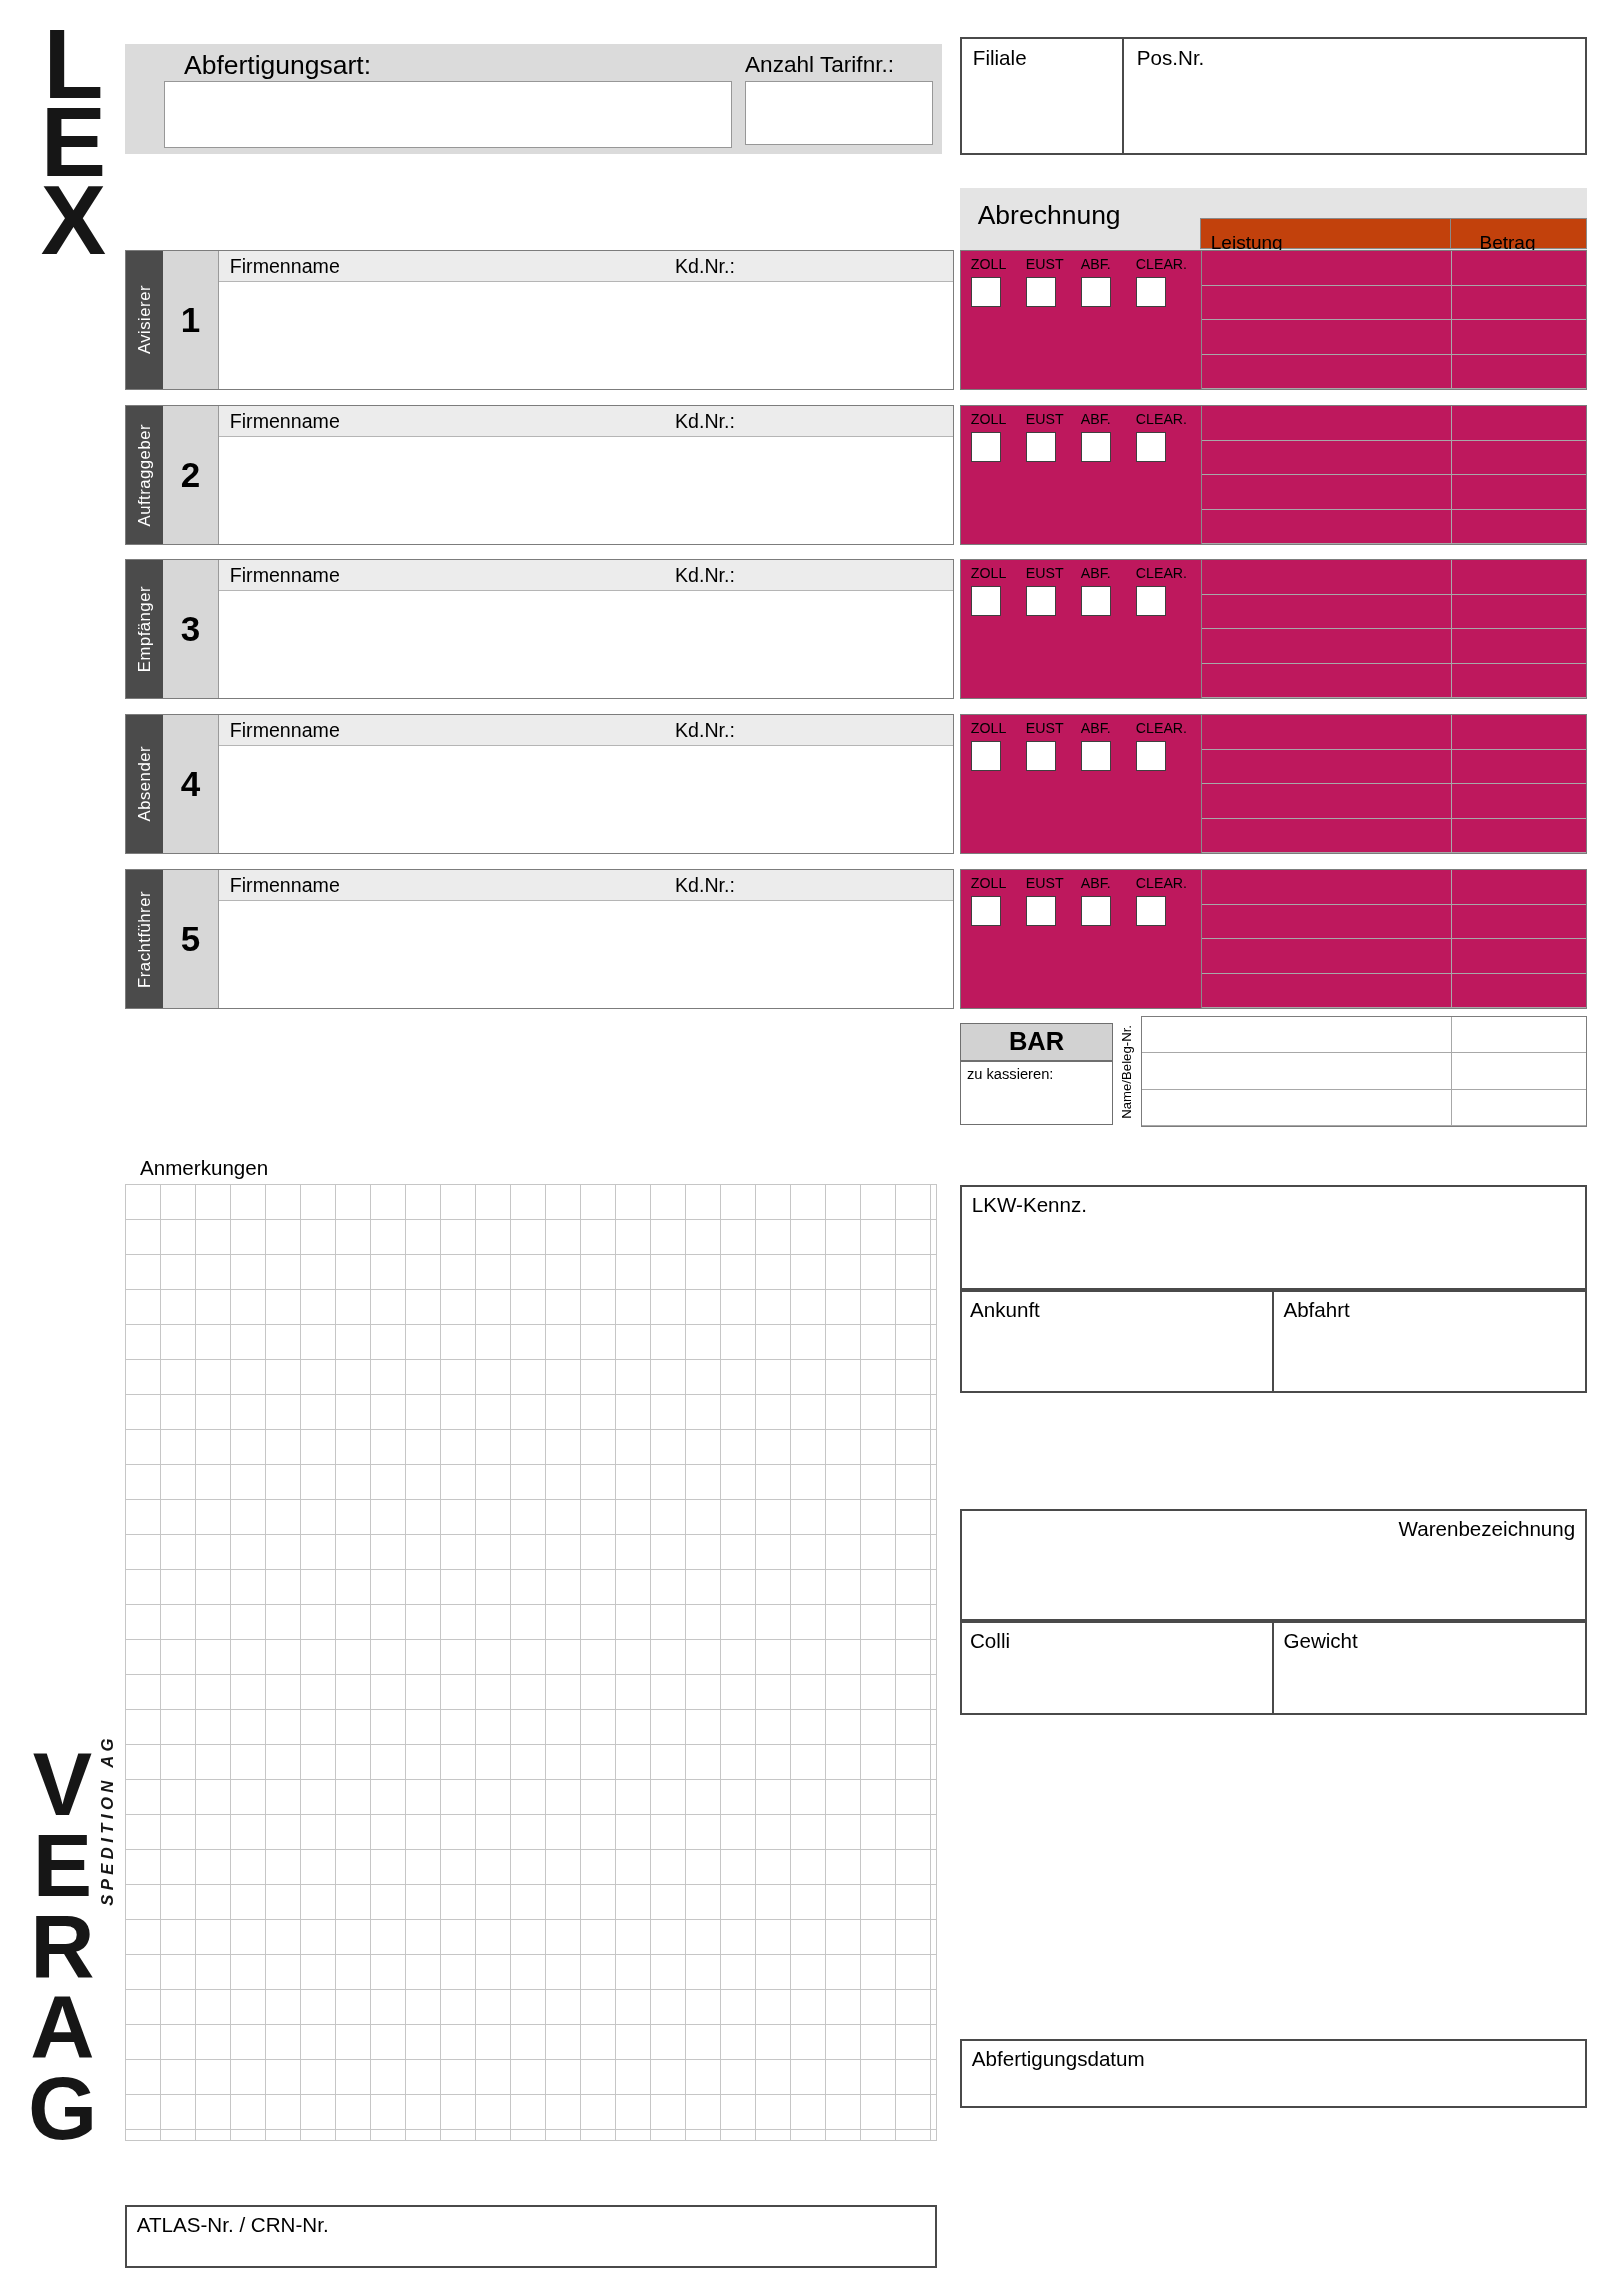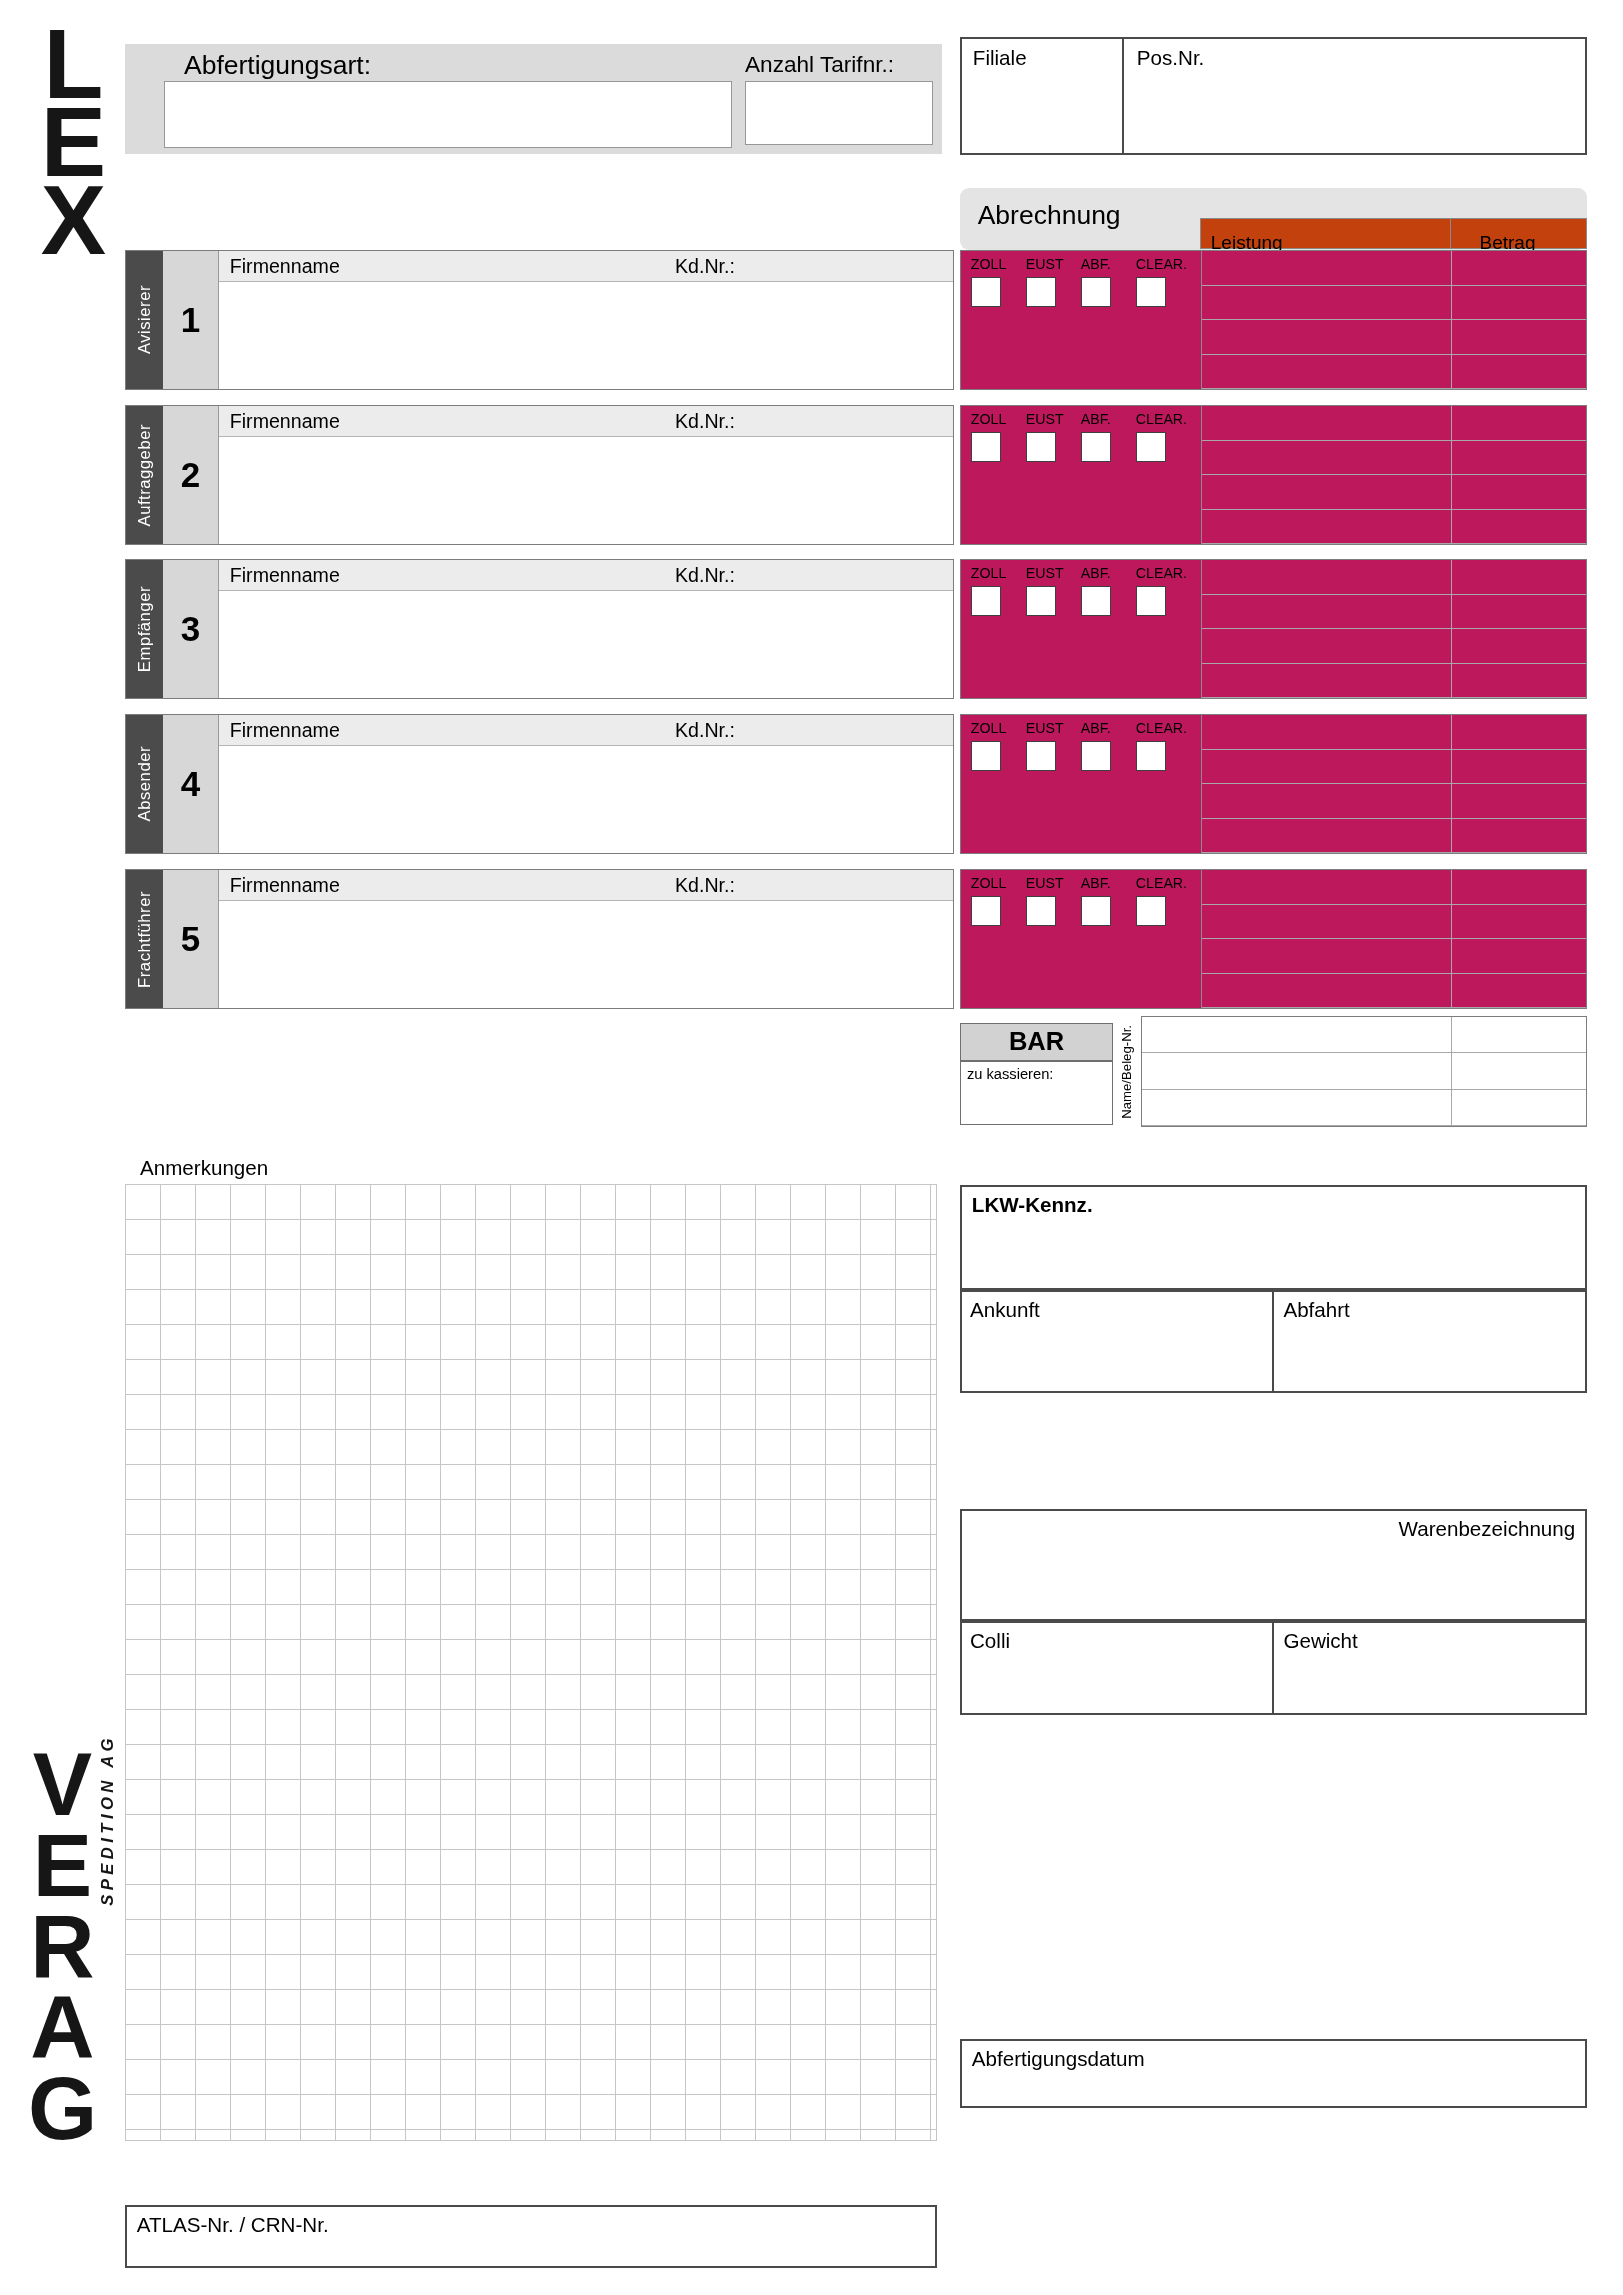--- a/index.html
+++ b/index.html
@@ -22,21 +22,21 @@
   #abfertigungsart-input { left:39px; top:37px; width:568px; height:67px; background:#fff; border:1.5px solid #979797; }
   #anzahl-label { left:620px; top:7.9px; font-size:22.6px; }
   #anzahl-input { left:620px; top:37px; width:188px; height:64px; background:#fff; border:1.5px solid #979797; }
 
   
   #filiale-box { left:960px; top:37px; width:627px; height:118px; border:2px solid #4a4a4a; display:flex; background:#fff; }
   .filiale-cell { width:162px; border-right:2px solid #4a4a4a; padding:6.9px 10.8px; font-size:20.6px; }
   .posnr-cell   { flex:1; padding:6.9px 12.8px; font-size:20.6px; }
 
   
-  #abrechnung-band { left:960px; top:188px; width:627px; height:62px; background:#e4e4e4;border-radius:9px; }
+  #abrechnung-band { left:960px; top:188px; width:627px; height:62px; background:#e4e4e4; }
   #abrechnung-title { left:17.7px; top:11.8px; font-size:26.5px; }
   .col-head { background:#c2410c; border:1.5px solid #8a8a8a; font-size:19px; padding-top:13px; }
   #leistung-cell { left:240px; top:30px; width:252px; height:31px; padding-left:9.8px; }
   #betrag-cell   { left:490px; top:30px; width:137px; height:31px; padding-left:28.5px; }
 
   
   .party-left { left:125px; width:829px; height:140px; border:1.5px solid #7c7c7c; background:#fff; display:flex; }
   .role-strip { width:37px; background:#4b4b4b; color:#fff; display:flex; align-items:center; justify-content:center; }
   .role-label { font-size:16.7px; letter-spacing:0.5px; }
   .num-cell { width:56px; background:#d7d7d7; border-right:1.5px solid #9a9a9a; display:flex;
@@ -74,21 +74,21 @@
   #anmerkungen-label { left:140px; top:1156px; font-size:20.6px; }
   #anmerkungen-grid { left:125px; top:1184px; width:812px; height:957px;
       background-image:linear-gradient(to right,#c6c6c6 1px,transparent 1px),
                        linear-gradient(to bottom,#c6c6c6 1px,transparent 1px);
       background-size:35px 35px;
       border-right:1px solid #c6c6c6; border-bottom:1px solid #c6c6c6; }
 
   
   .fbox { border:2px solid #4a4a4a; background:#fff; font-size:20.6px; }
   .fbox .flabel { display:block; padding:5.9px 9.8px; }
-  #lkw-box { left:960px; top:1185px; width:627px; height:105px;font-weight:bold; }
+  #lkw-box { left:960px; top:1185px; width:627px; height:105px; }
   #ankunft-abfahrt { left:960px; top:1290px; width:627px; height:103px; display:flex; padding:0; }
   .split-cell { flex:1; padding:5.9px 9.8px; }
   .split-cell.first { border-right:2px solid #4a4a4a;padding-left:8px; }
   #waren-box { left:960px; top:1509px; width:627px; height:112px;text-align:right; }
   #colli-gewicht { left:960px; top:1621px; width:627px; height:94px; display:flex; padding:0; }
   #abfdatum-box { left:960px; top:2039px; width:627px; height:69px; }
   #sachbearbeiter-box { left:960px; top:2116px; width:627px; height:122px; }
 
   
   #atlas-box { left:125px; top:2205px; width:812px; height:63px; }

